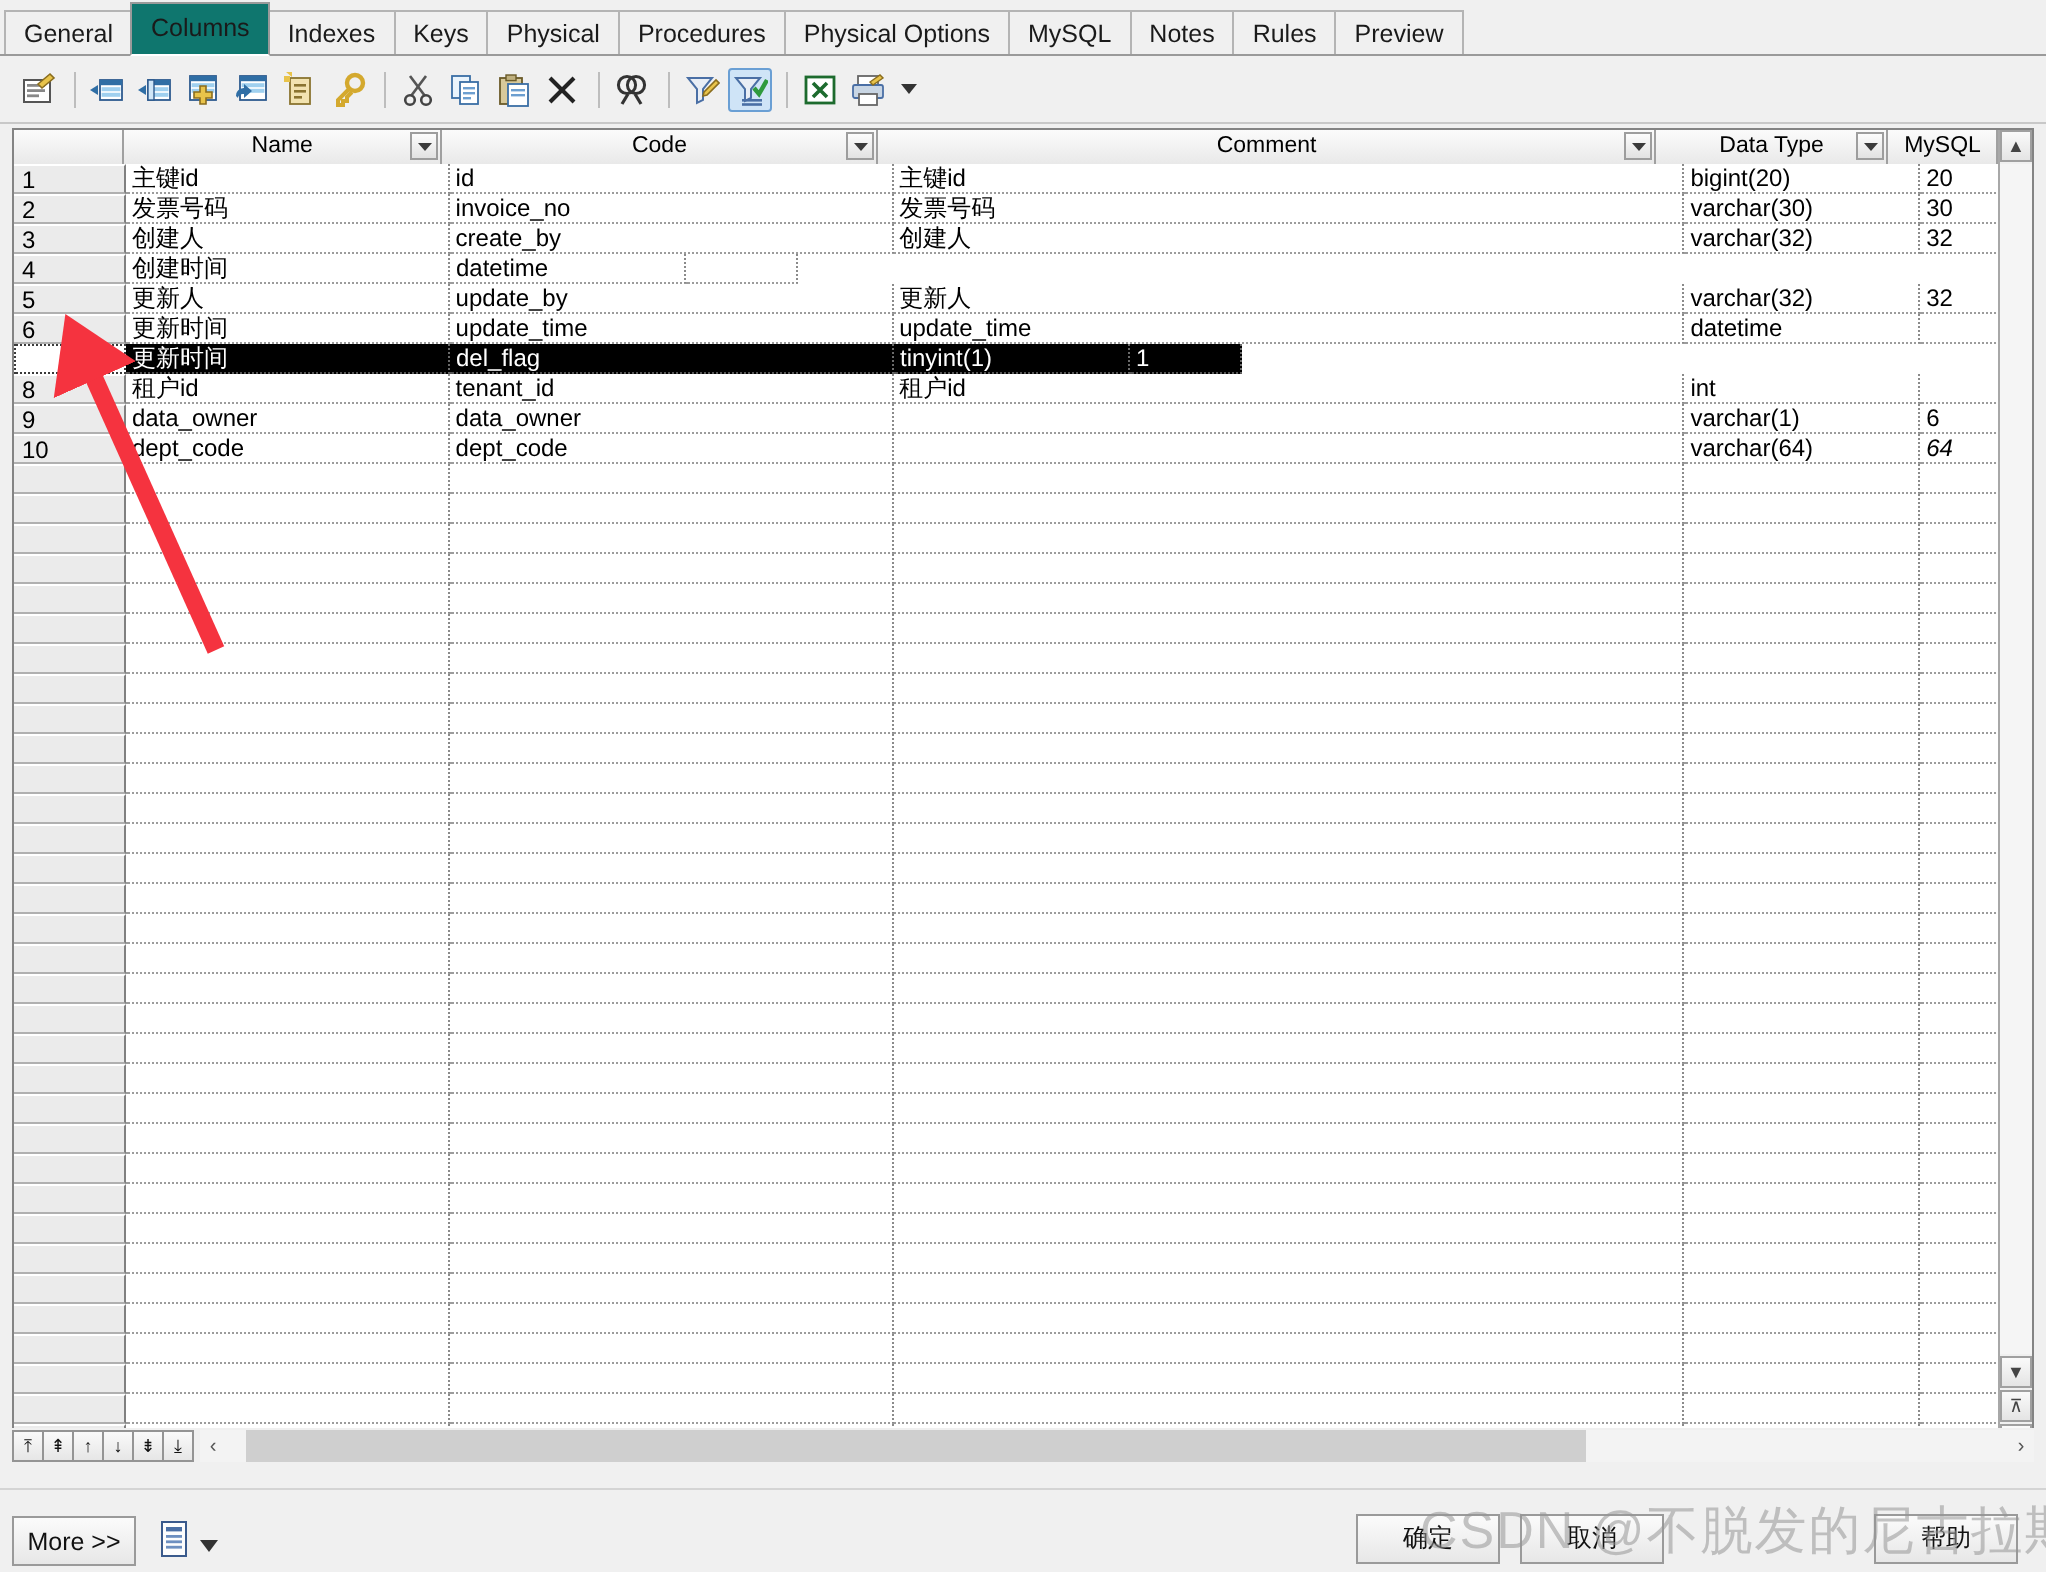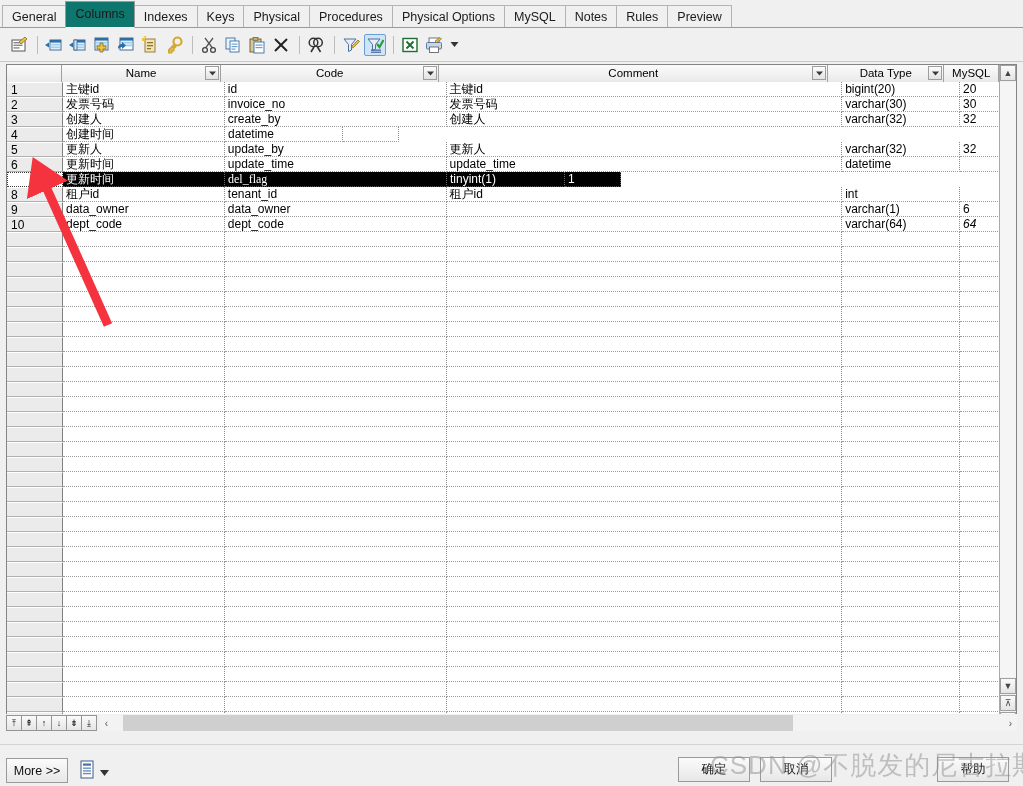--- a/index.html
+++ b/index.html
@@ -500,21 +500,21 @@
           <div class="gcell" style="width: 222px;">update_time</div>
           <div class="gcell" style="width: 396px;">update_time</div>
           <div class="gcell" style="width: 118px;">datetime</div>
           <div class="gcell" style="width: 56px;"></div>
         </div>
         <div class="grow selected">
           <div class="gcell rownum" style="width: 56px;">
             <span class="sel-arrow">➜</span>
           </div>
           <div class="gcell" style="width: 162px;">更新时间</div>
-          <div class="gcell" style="width: 222px; font-family: Liberation Serif, serif;">del_flag</div>
+          <div class="gcell" style="width: 222px;">del_flag</div>
           <div class="gcell" style="width: 118px;">tinyint(1)</div>
           <div class="gcell" style="width: 56px;">1</div>
         </div>
         <div class="grow">
           <div class="gcell rownum" style="width: 56px;">8</div>
           <div class="gcell" style="width: 162px;">租户id</div>
           <div class="gcell" style="width: 222px;">tenant_id</div>
           <div class="gcell" style="width: 396px;">租户id</div>
           <div class="gcell" style="width: 118px;">int</div>
           <div class="gcell" style="width: 56px;"></div>

